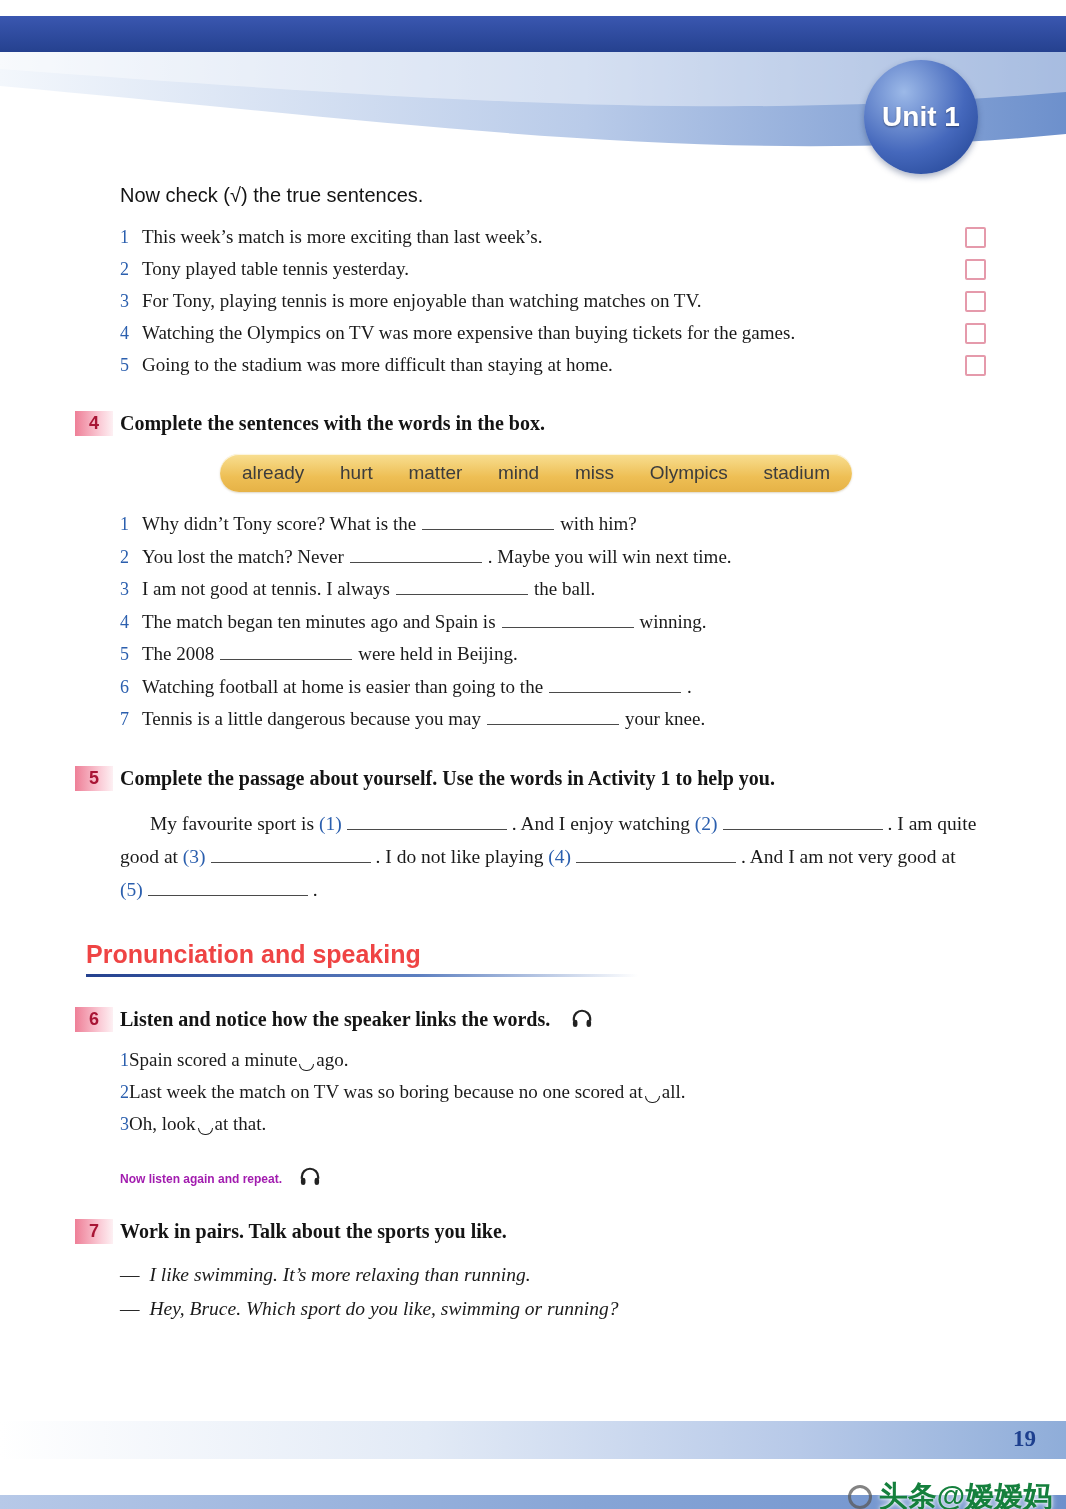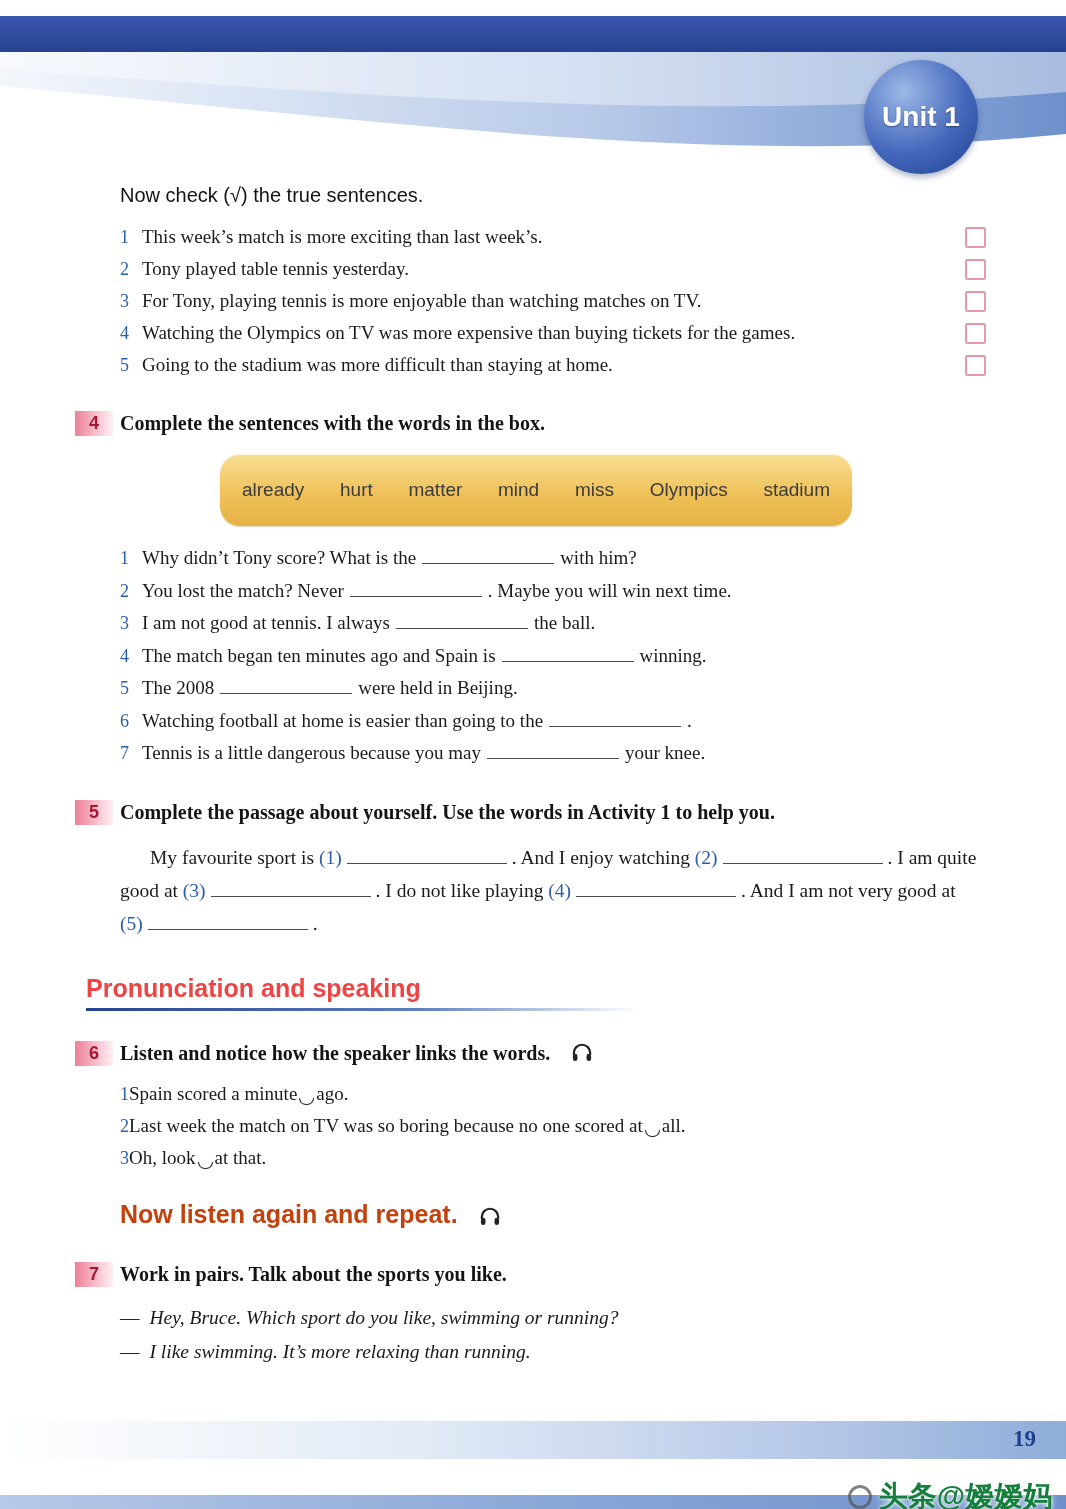--- a/index.html
+++ b/index.html
@@ -45,21 +45,21 @@
     background:linear-gradient(90deg,#ee7f97 0%, #fbd0da 70%, #fdf0f3 100%);
     color:#a81535; font-family:"Liberation Sans", sans-serif; font-weight:700;
     font-size:18px; display:flex; align-items:center; justify-content:center;
   }
   .act-title {
     font-family:Liberation Serif, serif; font-weight:700;
     font-size:20px; color:#141414; margin:0;
   }
 
   .word-box {
-    margin:18px 0 0 100px; width:588px; padding:25px 22px;
+    margin:18px 0 0 100px; width:588px; padding:8px 22px;
     border-radius:20px;
     background:linear-gradient(180deg,#f8df92 0%, #eebf55 60%, #e6b246 100%);
     box-shadow:inset 0 1px 0 rgba(255,255,255,.7), 0 1px 2px rgba(120,90,20,.25);
     display:flex; justify-content:space-between; align-items:center;
     font-family:"Liberation Sans", sans-serif; font-size:19px; color:#3c3c3c;
   }
 
   .fill-list { margin-top:16px; }
   .fill-row { line-height:32.5px; font-size:19px; white-space:nowrap; }
   .fill-row .num { display:inline-block; }
@@ -87,21 +87,21 @@
   .link-list { margin-top:12px; }
   .link-row { line-height:32px; font-size:19px; }
   .arc {
     display:inline-block; width:13px; height:6px; margin:0 2px;
     border:1.5px solid #222; border-top:none;
     border-radius:0 0 10px 10px; vertical-align:-5px;
   }
 
   .now-listen {
     margin:26px 0 0 0; font-family:"Liberation Sans", sans-serif;
-    font-weight:700; font-size:25px; color:#c2410c;
+    font-weight:700; font-size:12px; color:#a21caf;
   }
 
   .dialogue { margin-top:14px; }
   .dia-row { font-style:italic; font-size:19.5px; line-height:34px; }
   .dia-row .dash { font-style:normal; margin-right:10px; }
 
   
   .footer-bar {
     position:absolute; left:0; bottom:66px; width:100%; height:38px;
     background:linear-gradient(90deg,#ffffff 0%, #e2eaf6 40%, #b7c9e8 75%, #8fadd9 100%);
@@ -267,24 +267,24 @@
       </span>
     </div>
 
     <div class="act-heading">
       <span class="act-badge">7</span>
       <h2 class="act-title">Work in pairs. Talk about the sports you like.</h2>
     </div>
 
     <div class="dialogue">
       <div class="dia-row">
+        <span class="dash">—</span><span>I like swimming. It’s more relaxing than running.</span>
+      </div>
+      <div class="dia-row">
         <span class="dash">—</span><span>Hey, Bruce. Which sport do you like, swimming or running?</span>
-      </div>
-      <div class="dia-row">
-        <span class="dash">—</span><span>I like swimming. It’s more relaxing than running.</span>
       </div>
     </div>
 
   </div>
 
   <div class="footer-bar">
     <span class="page-num">19</span>
   </div>
   <div class="bottom-strip"></div>
   <div class="watermark">

